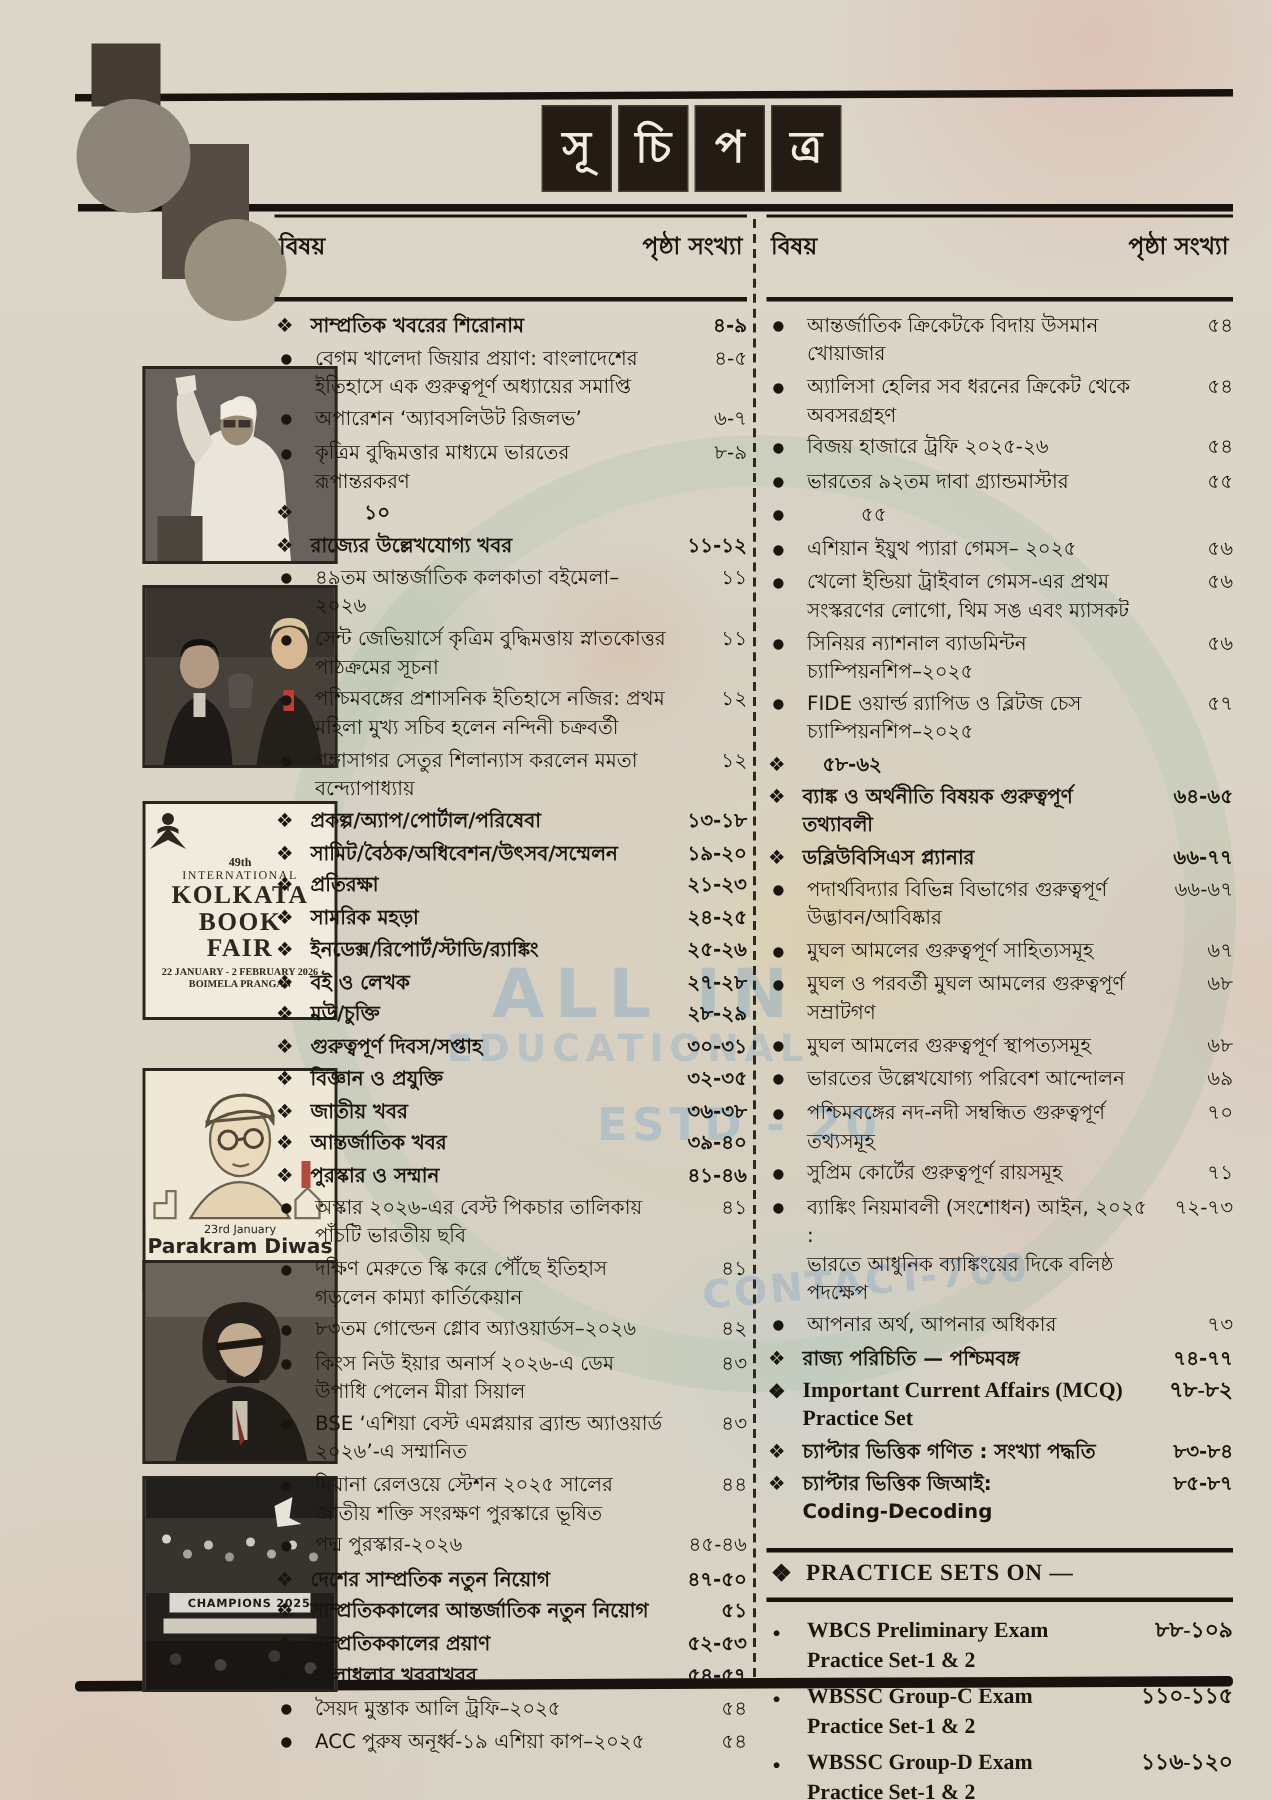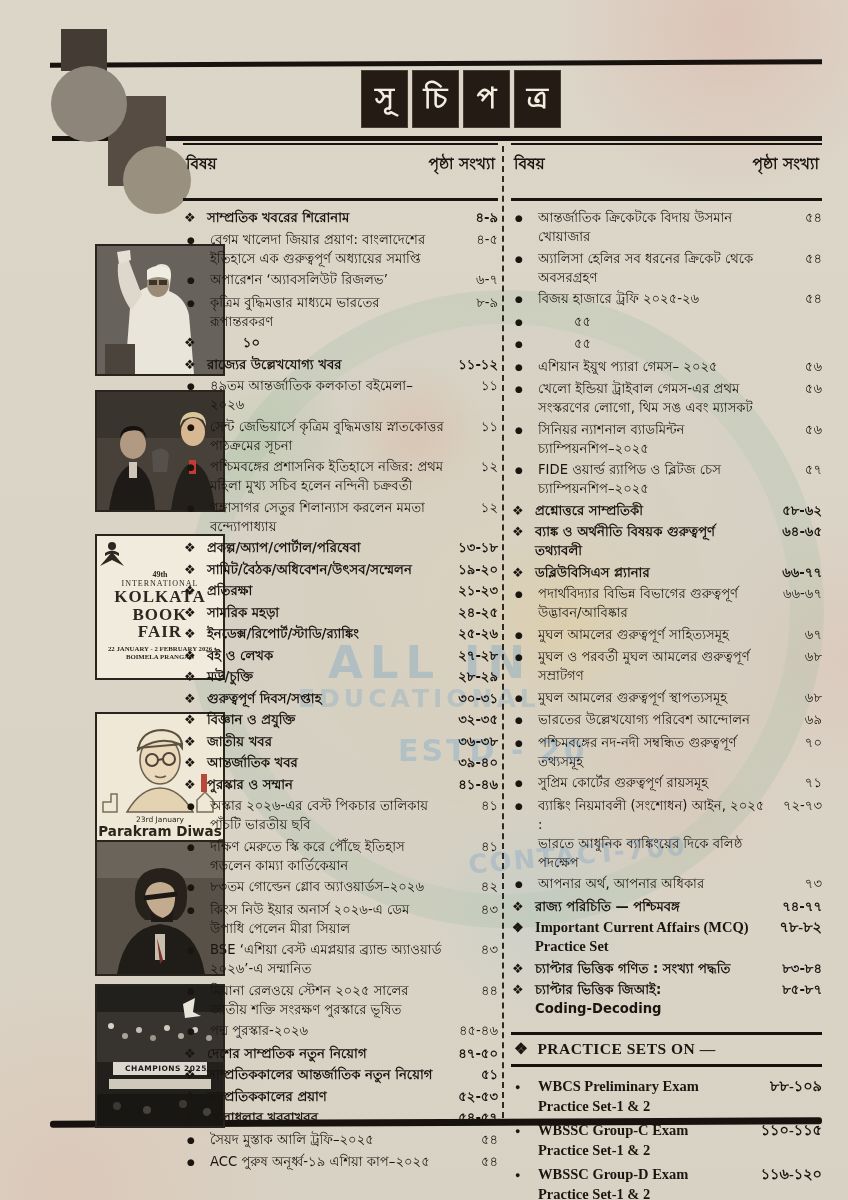--- a/index.html
+++ b/index.html
@@ -459,20 +459,21 @@
         </div>
 
         <div class="toc-item sub">
           <span class="bullet">●</span>
           <span class="item-text">বিজয় হাজারে ট্রফি ২০২৫-২৬</span>
           <span class="pages">৫৪</span>
         </div>
 
         <div class="toc-item sub">
           <span class="bullet">●</span>
+          <span class="item-text">ভারতের ৯২তম দাবা গ্র্যান্ডমাস্টার</span>
           <span class="pages">৫৫</span>
         </div>
 
         <div class="toc-item sub">
           <span class="bullet">●</span>
           <span class="pages">৫৫</span>
         </div>
 
         <div class="toc-item sub">
           <span class="bullet">●</span>
@@ -496,21 +497,20 @@
 
         <div class="toc-item sub">
           <span class="bullet">●</span>
           <span class="item-text">FIDE ওয়ার্ল্ড র‍্যাপিড ও ব্লিটজ চেস
 চ্যাম্পিয়নশিপ–২০২৫</span>
           <span class="pages">৫৭</span>
         </div>
 
         <div class="toc-item section">
           <span class="bullet">❖</span>
-          <span class="item-text">প্রশ্নোত্তরে সাম্প্রতিকী</span>
           <span class="pages">৫৮-৬২</span>
         </div>
 
         <div class="toc-item section">
           <span class="bullet">❖</span>
           <span class="item-text">ব্যাঙ্ক ও অর্থনীতি বিষয়ক গুরুত্বপূর্ণ
 তথ্যাবলী</span>
           <span class="pages">৬৪-৬৫</span>
         </div>
 

